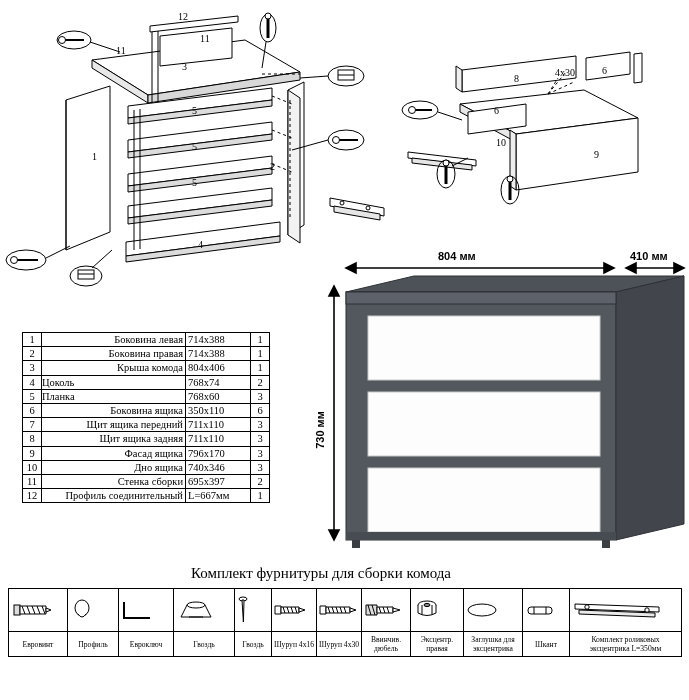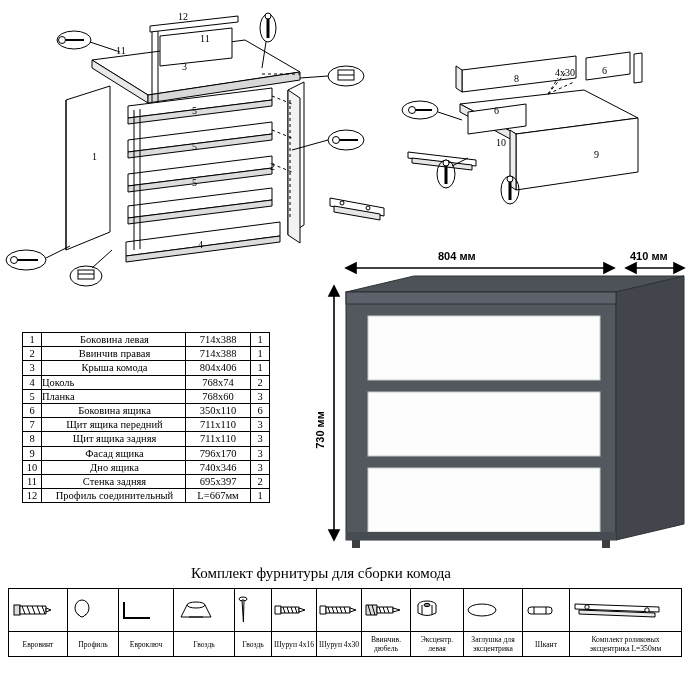--- a/index.html
+++ b/index.html
@@ -22,23 +22,23 @@
     border-collapse:collapse;
     font-size:10.5px;
   }
   #parts-table td{
     border:1px solid #000;
     padding:0 2px;
     height:13.2px;
     line-height:13px;
   }
   #parts-table td.num{width:14px;text-align:center;}
-  #parts-table td.name{width:auto;text-align:center;padding-left:4px;}
+  #parts-table td.name{width:auto;text-align:right;padding-left:4px;}
   #parts-table td.name.ind{text-align:left;padding-left:0;}
-  #parts-table td.dim{width:60px;text-align:center;}
+  #parts-table td.dim{width:60px;text-align:left;}
   #parts-table td.qty{width:14px;text-align:center;}
 
   
   #cabinet-block{position:absolute;left:312px;top:240px;width:380px;height:320px;}
 
   
   #fittings-title{
     position:absolute;left:0;top:565px;width:642px;text-align:center;
     font-size:15px;font-weight:normal;
   }
@@ -205,21 +205,21 @@
 <table id="parts-table">
   <tbody>
     <tr>
       <td class="num">1</td>
       <td class="name">Боковина левая</td>
       <td class="dim">714х388</td>
       <td class="qty">1</td>
     </tr>
     <tr>
       <td class="num">2</td>
-      <td class="name">Ввинчив правая</td>
+      <td class="name">Боковина правая</td>
       <td class="dim">714х388</td>
       <td class="qty">1</td>
     </tr>
     <tr>
       <td class="num">3</td>
       <td class="name">Крыша комода</td>
       <td class="dim">804х406</td>
       <td class="qty">1</td>
     </tr>
     <tr>
@@ -259,21 +259,21 @@
       <td class="qty">3</td>
     </tr>
     <tr>
       <td class="num">10</td>
       <td class="name">Дно ящика</td>
       <td class="dim">740х346</td>
       <td class="qty">3</td>
     </tr>
     <tr>
       <td class="num">11</td>
-      <td class="name">Стенка задняя</td>
+      <td class="name">Стенка сборки</td>
       <td class="dim">695х397</td>
       <td class="qty">2</td>
     </tr>
     <tr>
       <td class="num">12</td>
       <td class="name">Профиль соединительный</td>
       <td class="dim">L=667мм</td>
       <td class="qty">1</td>
     </tr>
   </tbody>
@@ -436,19 +436,19 @@
   </tr>
   <tr class="labels">
     <td>Евровинт</td>
     <td>Профиль</td>
     <td>Евроключ</td>
     <td>Гвоздь</td>
     <td>Гвоздь</td>
     <td>Шуруп 4х16</td>
     <td>Шуруп 4х30</td>
     <td>Ввинчив. дюбель</td>
-    <td>Эксцентр. левая</td>
+    <td>Эксцентр. правая</td>
     <td>Заглушка для эксцентрика</td>
     <td>Шкант</td>
     <td>Комплект роликовых эксцентрика L=350мм</td>
   </tr>
 </tbody>
   </table>
 
 </body></html>

